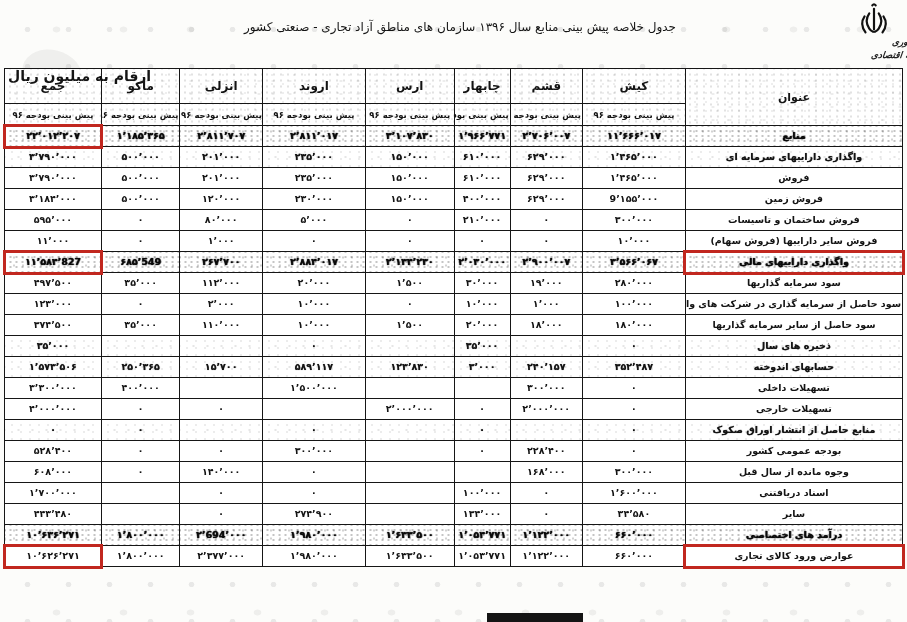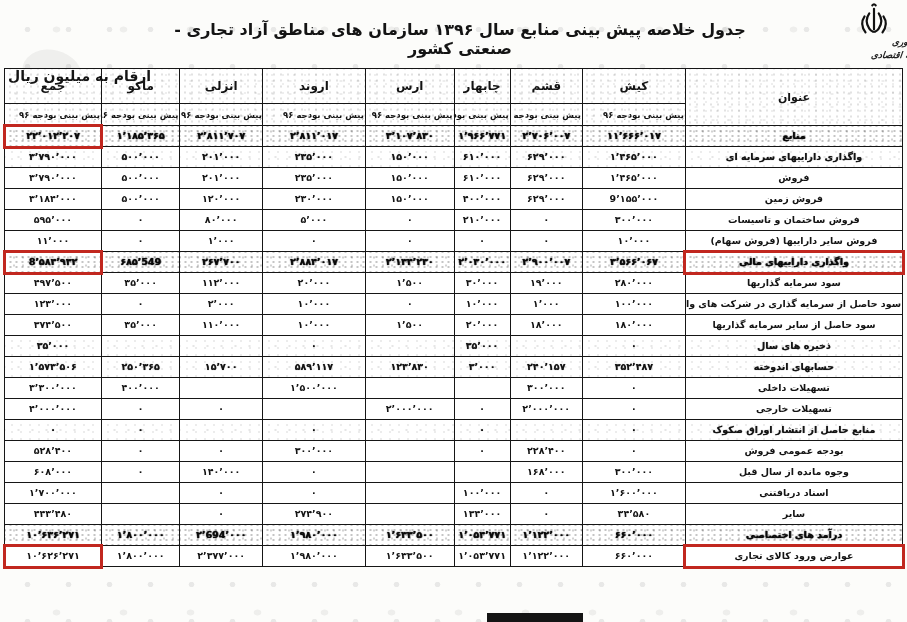--- a/index.html
+++ b/index.html
@@ -14,42 +14,42 @@
   .page-speckle{
     position:absolute;inset:0;pointer-events:none;z-index:0;
     background-image:
       radial-gradient(rgba(60,60,60,.10) 9%, transparent 11%),
       radial-gradient(rgba(60,60,60,.07) 7%, transparent 9%);
     background-size:41px 37px,67px 53px;
     background-position:7px 11px,23px 3px;
   }
   .title{
     position:absolute;top:20px;left:170px;width:580px;text-align:center;
-    font-size:16px;font-weight:bold;z-index:3;letter-spacing:0;
+    font-size:12px;font-weight:normal;z-index:3;letter-spacing:0;
   }
   .unit-note{
     position:absolute;top:68px;left:8px;font-size:14px;font-weight:bold;z-index:3;
   }
   .emblem{position:absolute;top:0;right:16px;width:34px;height:42px;z-index:3;}
   .letterhead-line{position:absolute;font-size:9px;font-weight:bold;white-space:nowrap;
     font-style:italic;transform:skewX(-6deg);color:#222;z-index:3;}
   .lh1{top:37px;right:-45px;}
   .lh2{top:50px;right:-95px;}
 
   table{
     position:absolute;top:68px;left:4px;width:899px;z-index:2;
     border-collapse:collapse;table-layout:fixed;background:#fff;
   }
   th,td{
     border:1.5px solid #161616;padding:0 1px;text-align:center;vertical-align:middle;
     font-weight:bold;overflow:hidden;white-space:nowrap;color:#131313;
   }
   thead th.zone{height:34px;font-size:12px;}
   thead th.title-col{font-size:11px;}
-  thead tr.subrow th{height:21px;font-size:8.5px;text-align:right;}
+  thead tr.subrow th{height:21px;font-size:8.5px;}
   tbody td{height:20px;font-size:9.5px;line-height:1;}
   tbody td.label{font-size:9.5px;}
   
   .noisy{
     background-image:
       radial-gradient(rgba(0,0,0,.38) 11%, transparent 13%),
       radial-gradient(rgba(0,0,0,.26) 9%, transparent 11%),
       radial-gradient(rgba(40,40,40,.18) 8%, transparent 10%);
     background-size:7px 6px,11px 9px,17px 13px;
     background-position:1px 2px,4px 1px,2px 5px;
@@ -216,21 +216,21 @@
       </tr>
       <tr class="dark">
         <td class="label hl">واگذاری داراییهای مالی</td>
         <td class="">۳٬۵۶۶٬۰۶۷</td>
         <td class="">۲٬۹۰۰٬۰۰۷</td>
         <td class="">۲٬۰۳۰٬۰۰۰</td>
         <td class="">۲٬۱۳۴٬۲۳۰</td>
         <td class="">۲٬۸۸۴٬۰۱۷</td>
         <td class="">۲۶۷٬۷۰۰</td>
         <td class="">۶۸۵٬549</td>
-        <td class="hl">8٬۵۸۴٬۹۳۲</td>
+        <td class="hl">۱۱٬۵۸۴٬827</td>
       </tr>
       <tr>
         <td class="label">سود سرمایه گذاریها</td>
         <td class="">۲۸۰٬۰۰۰</td>
         <td class="">۱۹٬۰۰۰</td>
         <td class="">۳۰٬۰۰۰</td>
         <td class="">۱٬۵۰۰</td>
         <td class="">۲۰٬۰۰۰</td>
         <td class="">۱۱۲٬۰۰۰</td>
         <td class="">۳۵٬۰۰۰</td>
@@ -307,21 +307,21 @@
         <td class="">·</td>
         <td class=""></td>
         <td class="">·</td>
         <td class=""></td>
         <td class="">·</td>
         <td class=""></td>
         <td class="">·</td>
         <td class="">·</td>
       </tr>
       <tr>
-        <td class="label">بودجه عمومی فروش</td>
+        <td class="label">بودجه عمومی کشور</td>
         <td class="">·</td>
         <td class="">۲۲۸٬۴۰۰</td>
         <td class="">·</td>
         <td class=""></td>
         <td class="">۳۰۰٬۰۰۰</td>
         <td class="">·</td>
         <td class="">·</td>
         <td class="">۵۲۸٬۴۰۰</td>
       </tr>
       <tr>

